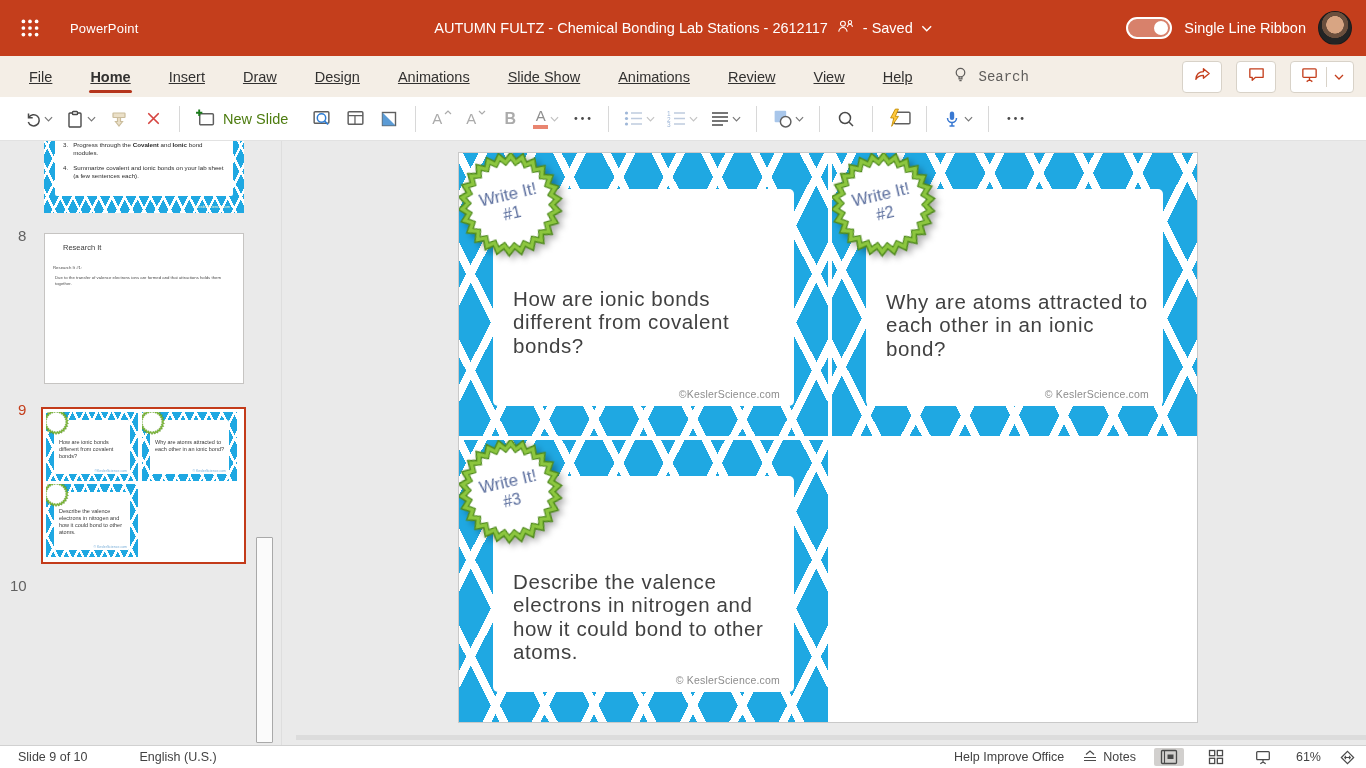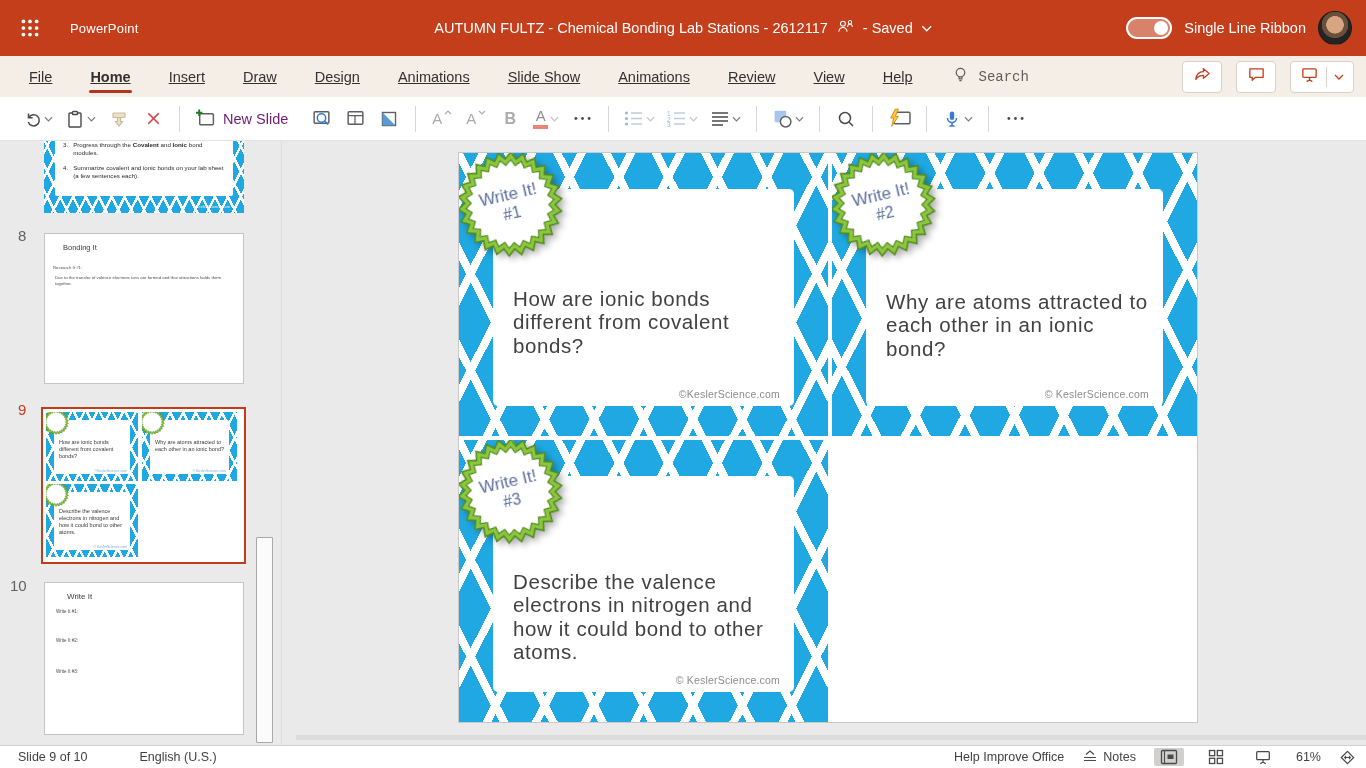--- a/index.html
+++ b/index.html
@@ -32,21 +32,21 @@
   
   .toolbar { height:44px; background:#fff; border-bottom:1px solid #E2E2E2; display:flex; align-items:center; padding:0 8px 0 16px; }
   .tbtn { height:32px; min-width:28px; padding:0 3px; margin:0 3px; display:flex; align-items:center; justify-content:center; gap:2px; border-radius:3px; cursor:pointer; }
   .tb-divider { width:1px; height:26px; background:#D8D8D8; margin:0 9px; flex:0 0 1px; }
   .chev { display:inline-flex; }
   .letter { font-size:15px; font-weight:400; line-height:1; }
   .letter.b { font-weight:700; font-size:16px; }
   .dis { color:#ABABAB; }
   .fc-wrap { display:flex; flex-direction:column; align-items:center; gap:2px; }
   .fc-bar { width:15px; height:4px; background:#E98570; }
-  .newslide-label { font-size:14.5px; color:#701a75; margin:0 10px 0 5px; }
+  .newslide-label { font-size:14.5px; color:#4d7c0f; margin:0 10px 0 5px; }
 
   
   .content { position:absolute; top:141px; left:0; right:0; bottom:23px; background:#EAEAEA; overflow:hidden; }
   .thumbs { position:absolute; left:0; top:0; width:282px; bottom:0; border-right:1px solid #DEDEDE; }
   .slide-num { position:absolute; font-size:15px; color:#616161; }
   .thumb { position:absolute; background:#fff; border:1px solid #C6C4C2; overflow:hidden; cursor:pointer; }
 
   
   .tri { background-color:#1FA8E2;
     background-image:
@@ -413,21 +413,21 @@
           <div class="tp-item" style="top:29px">
             <span>4.</span>
             <span>Summarize covalent and ionic bonds on your lab sheet (a few sentences each).</span>
           </div>
         </div>
         <div class="tp-credit">©KeslerScience.com</div>
       </div>
 
       <div class="slide-num" style="left:18px; top:86px">8</div>
       <div class="thumb thumb-s8">
-        <div class="s8-title">Bonding It</div>
+        <div class="s8-title">Research It</div>
         <div class="s8-line1">Research It #1:</div>
         <div class="s8-line2">Due to the transfer of valence electrons ions are formed and that attractions holds them together.</div>
       </div>
 
       <div class="slide-num" style="left:18px; top:260px; color:#C43E1C">9</div>
       <div class="thumb thumb-s9">
         <div class="mini-card mc-tl tri-sm">
           <div class="mini-inner">
             <div class="mini-text">How are ionic bonds different from covalent bonds?</div>
             <div class="mini-credit">©KeslerScience.com</div>
@@ -459,26 +459,20 @@
           <div class="mini-badge">
               <svg viewBox="0 0 110 110">
                 <polygon fill="#8CC63F" stroke="#4F8A1D" stroke-width="2" points="55.0,2.0 60.5,9.3 67.7,3.5 71.3,12.0 79.6,8.1 81.1,17.1 90.1,15.3 89.4,24.5 98.6,24.9 95.7,33.6 104.6,36.2 99.7,44.0 107.6,48.6 101.0,55.0 107.6,61.4 99.7,66.0 104.6,73.8 95.7,76.4 98.6,85.1 89.4,85.5 90.1,94.7 81.1,92.9 79.6,101.9 71.3,98.0 67.7,106.5 60.5,100.7 55.0,108.0 49.5,100.7 42.3,106.5 38.7,98.0 30.4,101.9 28.9,92.9 19.9,94.7 20.6,85.5 11.4,85.1 14.3,76.4 5.4,73.8 10.3,66.0 2.4,61.4 9.0,55.0 2.4,48.6 10.3,44.0 5.4,36.2 14.3,33.6 11.4,24.9 20.6,24.5 19.9,15.3 28.9,17.1 30.4,8.1 38.7,12.0 42.3,3.5 49.5,9.3"></polygon>
                 <polygon fill="#fff" stroke="#4F8A1D" stroke-width="1.5" points="55.0,10.0 59.8,15.8 65.8,11.3 69.0,18.1 75.9,15.2 77.4,22.5 84.8,21.3 84.6,28.8 92.0,29.4 90.0,36.6 97.1,39.0 93.4,45.5 99.7,49.6 94.5,55.0 99.7,60.4 93.4,64.5 97.1,71.0 90.0,73.4 92.0,80.6 84.6,81.2 84.8,88.7 77.4,87.5 75.9,94.8 69.0,91.9 65.8,98.7 59.8,94.2 55.0,100.0 50.2,94.2 44.2,98.7 41.0,91.9 34.1,94.8 32.6,87.5 25.2,88.7 25.4,81.2 18.0,80.6 20.0,73.4 12.9,71.0 16.6,64.5 10.3,60.4 15.5,55.0 10.3,49.6 16.6,45.5 12.9,39.0 20.0,36.6 18.0,29.4 25.4,28.8 25.2,21.3 32.6,22.5 34.1,15.2 41.0,18.1 44.2,11.3 50.2,15.8"></polygon>
               </svg>
             </div>
         </div>
       </div>
 
       <div class="slide-num" style="left:10px; top:436px">10</div>
-      <div class="thumb thumb-s10">
-        <div class="s10-title">Write It</div>
-        <div class="s10-line" style="top:26px">Write It #1:</div>
-        <div class="s10-line" style="top:55px">Write It #2:</div>
-        <div class="s10-line" style="top:86px">Write It #3:</div>
-      </div>
 
       <div class="vscroll"></div>
     </aside>
 
     <main>
       <div class="slide">
 
         <div class="card tl tri">
           <div class="card-inner">
             <div class="card-text ct-1">How are ionic bonds different from covalent bonds?</div>

